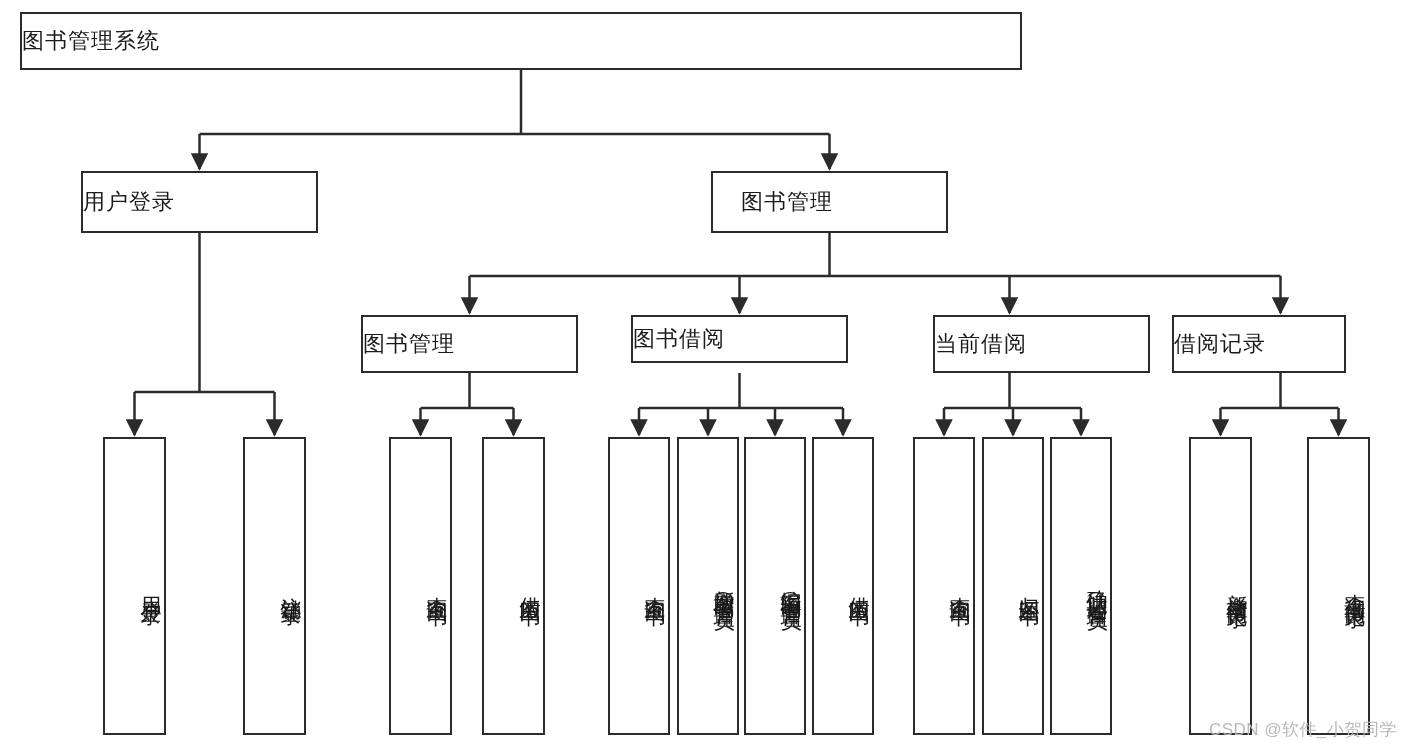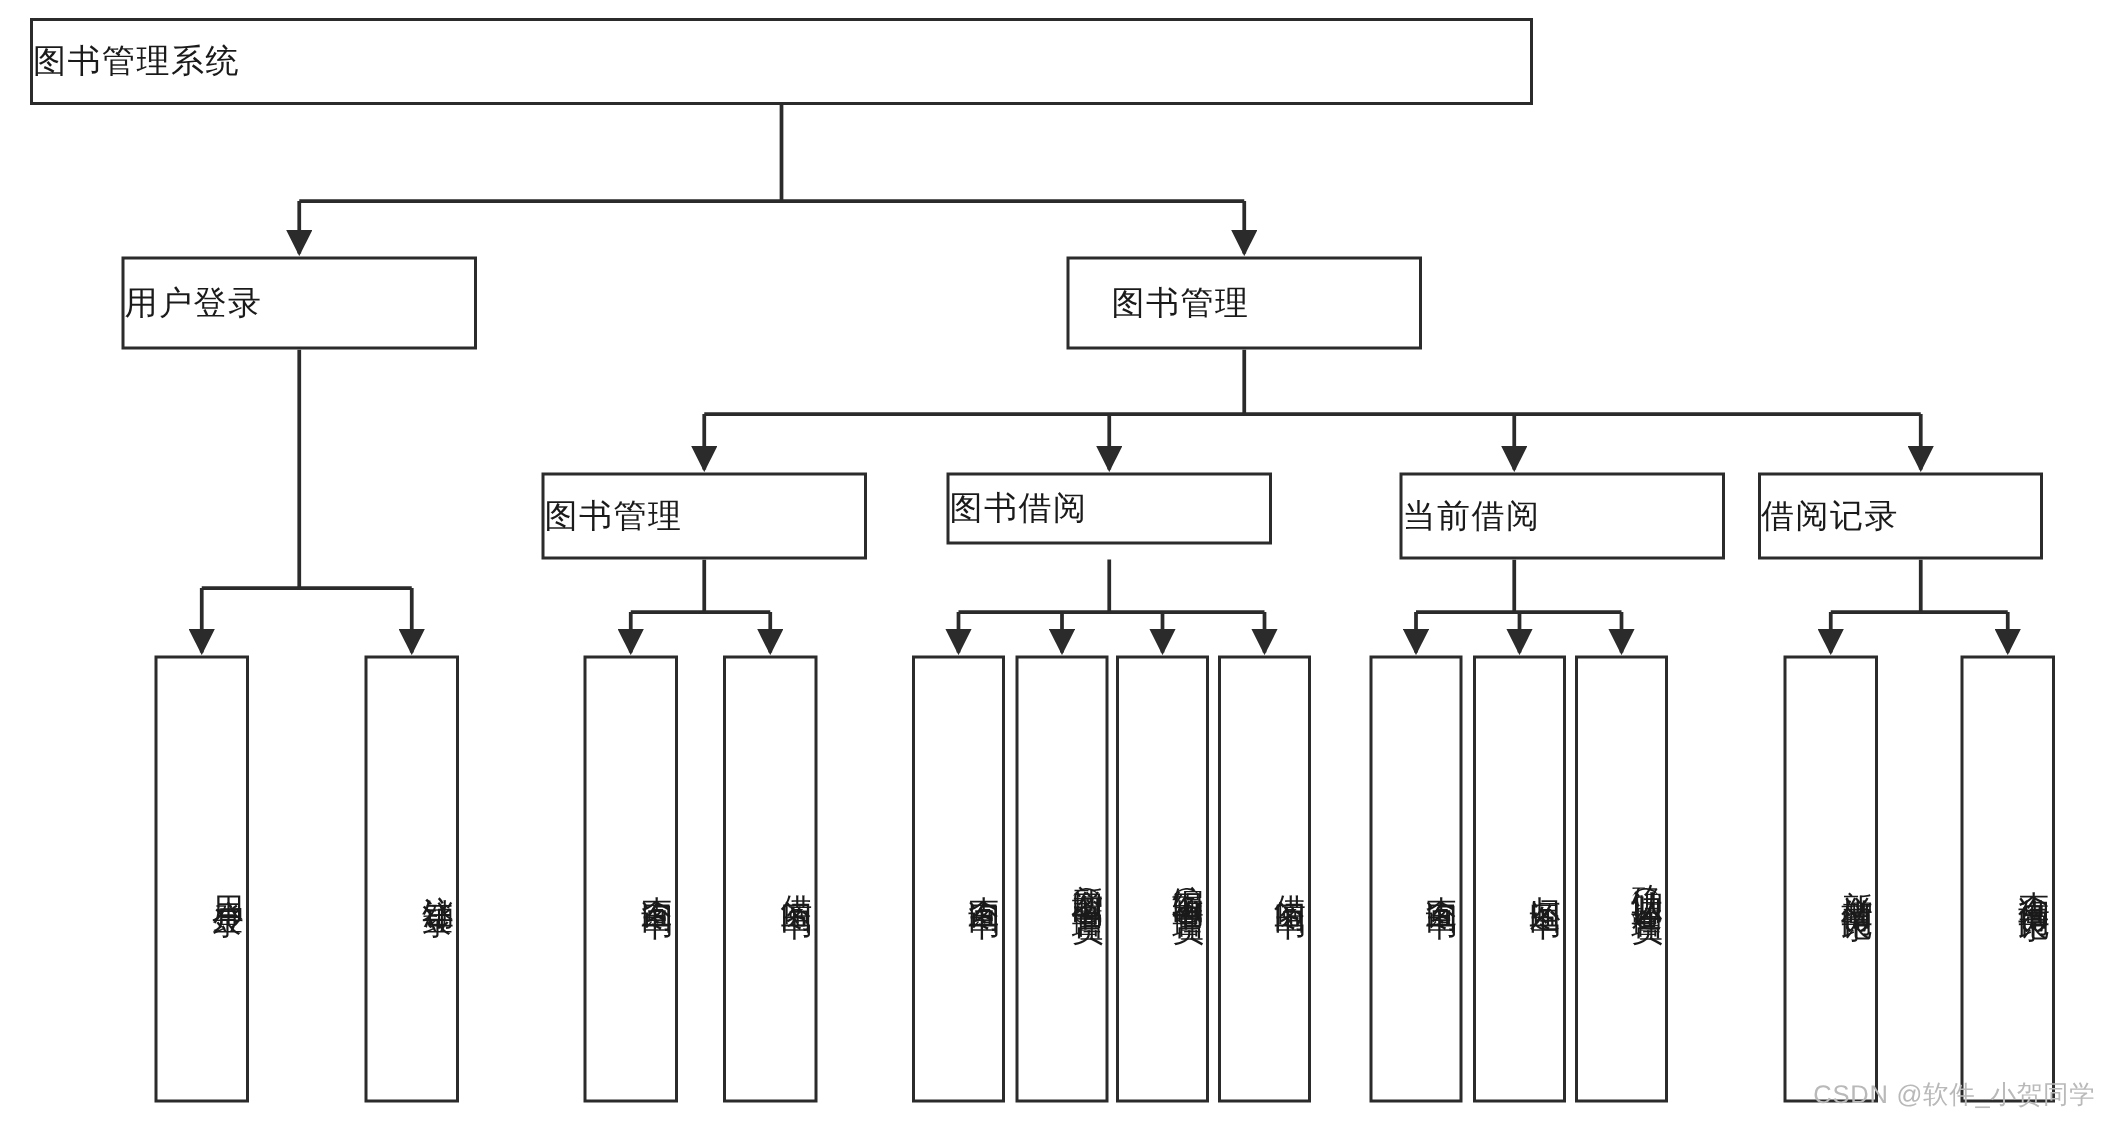--- a/index.html
+++ b/index.html
@@ -125,21 +125,21 @@
       </div>
       <div class="node horiz" style="left: 361px; top: 315px; width: 217px; height: 58px;">
         <span class="label">图书管理</span>
       </div>
       <div class="node horiz" style="left: 631px; top: 315px; width: 217px; height: 48px;">
         <span class="label">图书借阅</span>
       </div>
       <div class="node horiz" style="left: 901px; top: 315px; width: 217px; height: 58px; margin-left: 32px;">
         <span class="label">当前借阅</span>
       </div>
-      <div class="node horiz" style="left: 1172px; top: 315px; width: 190px; height: 58px;">
+      <div class="node horiz" style="left: 1172px; top: 315px; width: 174px; height: 58px;">
         <span class="label">借阅记录</span>
       </div>
       <div class="node vert" style="left: 103px; top: 437px; width: 63px; height: 298px;">
         <span class="label">用户登录</span>
       </div>
       <div class="node vert" style="left: 243px; top: 437px; width: 63px; height: 298px;">
         <span class="label">注销登录</span>
       </div>
       <div class="node vert" style="left: 389px; top: 437px; width: 63px; height: 298px;">
         <span class="label">查询图书</span>

